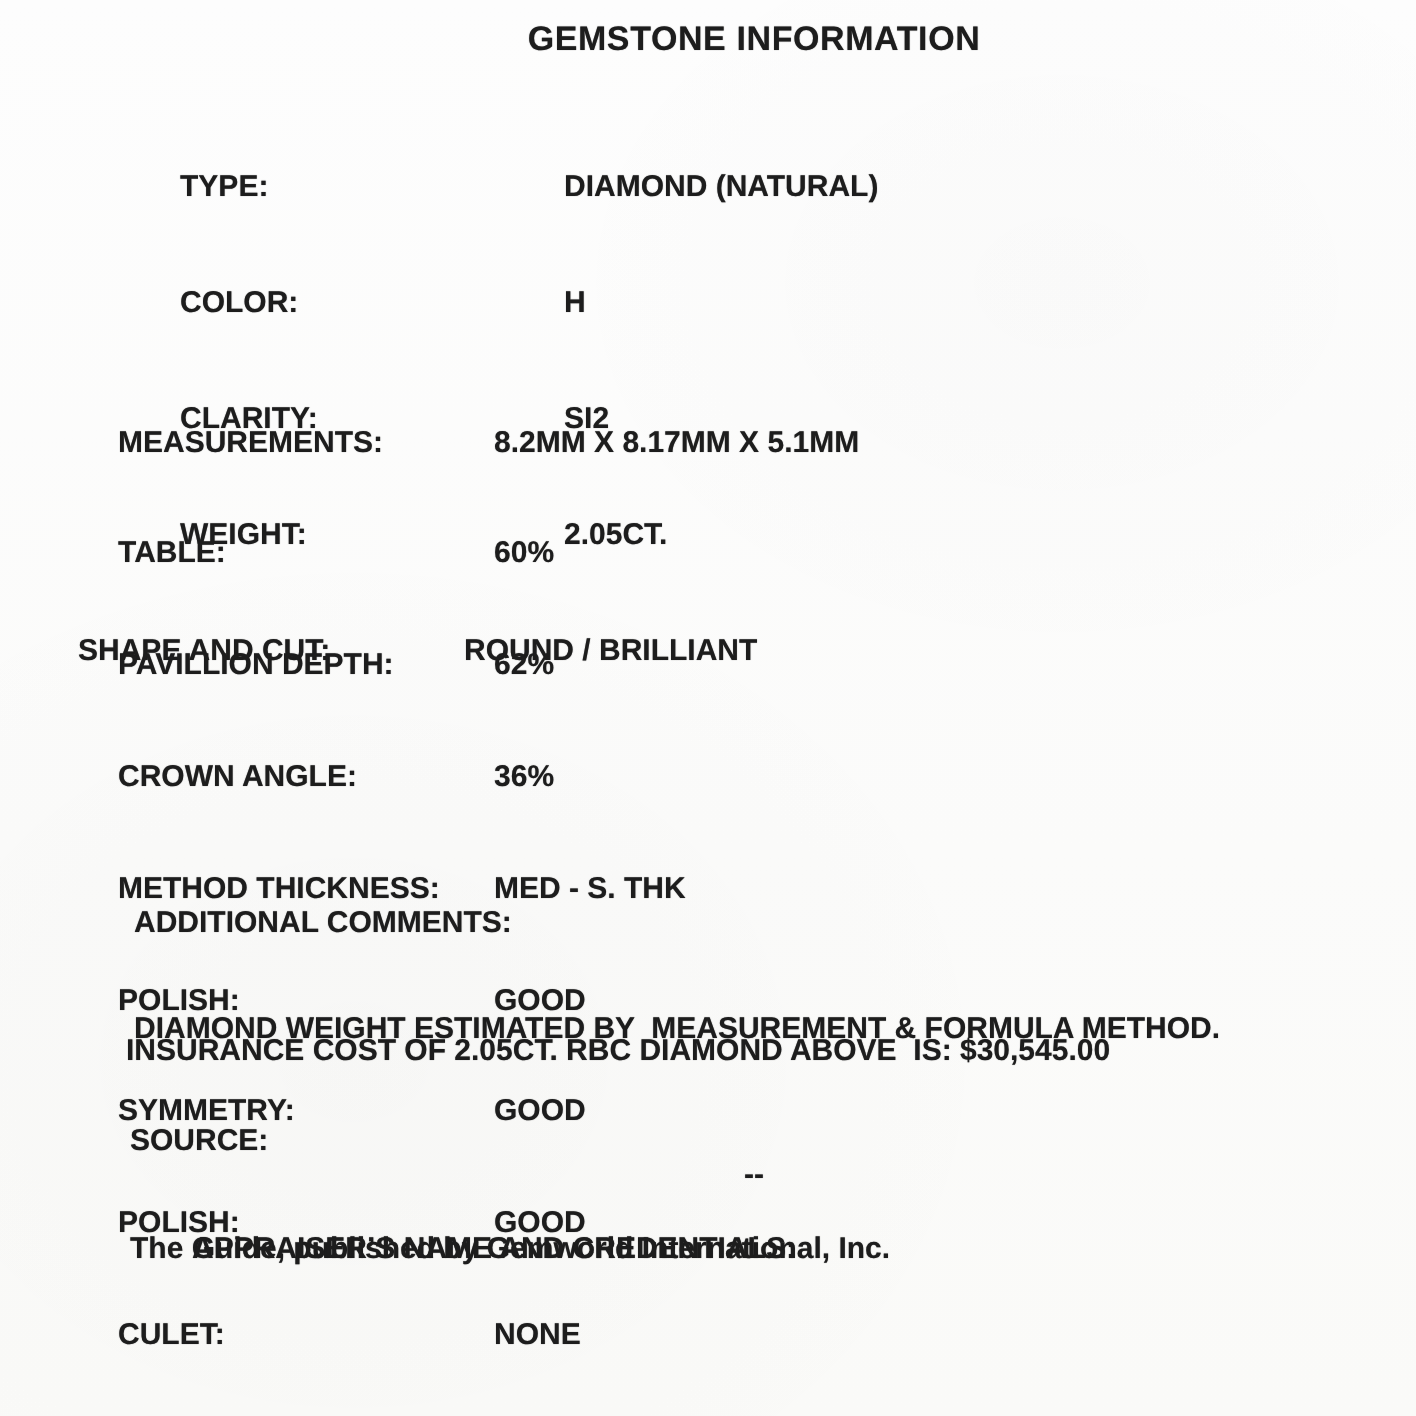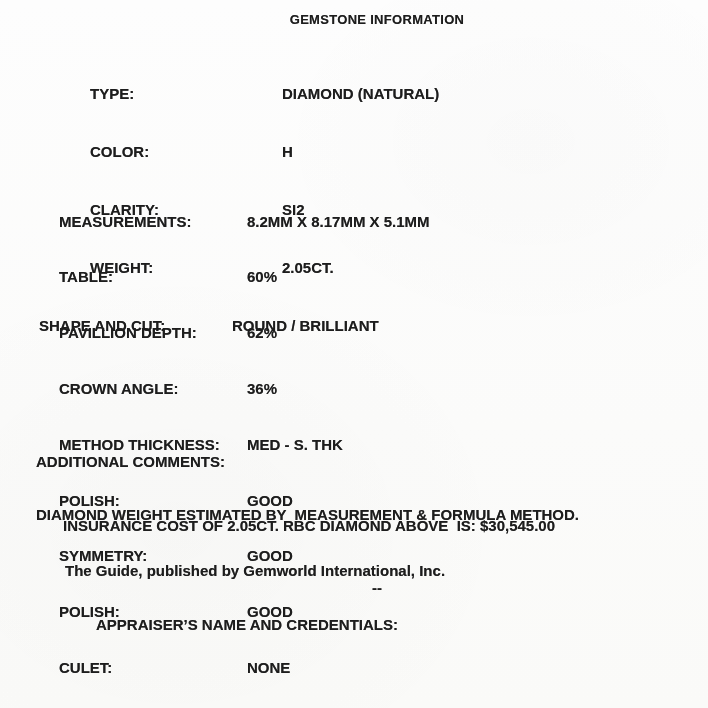--- a/index.html
+++ b/index.html
@@ -14,33 +14,33 @@
       linear-gradient(180deg, #fdfdfd 0%, #fbfbfa 60%, #fafaf8 100%);
     font-family: "Liberation Sans", sans-serif;
     font-weight: 700;
     font-size: 15px;
     color: #1d1d1d;
     text-shadow: 0 0 0.5px rgba(30,30,30,0.6);
   }
   .sec { position: absolute; left: 0; right: 0; }
   .center-zone { left: 47px; width: 660px; text-align: center; }
 
-  .title { top: 10px; font-size: 13px; letter-spacing: 0.3px; line-height: 20px; }
+  .title { top: 10px; font-size: 17px; letter-spacing: 0.3px; line-height: 20px; }
 
   .summary { top: 65px; }
   .summary .row { padding-left: 65px; line-height: 19.3px; white-space: pre; }
   .summary .row .lbl { display: inline-block; width: 192px; }
   .summary .row-shape { padding-left: 14px; }
   .summary .row-shape .lbl { width: 193px; }
 
   .details { top: 194px; }
   .details .row { padding-left: 34px; line-height: 18.6px; white-space: pre; }
   .details .row .lbl { display: inline-block; width: 188px; }
 
-  .comments { top: 418px; padding-left: 36px; line-height: 17.5px; white-space: pre; }
+  .comments { top: 418px; padding-left: 67px; line-height: 17.5px; white-space: pre; }
   .insurance { top: 489px; padding-left: 63px; line-height: 18px; white-space: pre; margin-top: 28px; }
   .source { top: 526px; padding-left: 65px; line-height: 18px; white-space: pre; }
   .source .it { }
   .dash { top: 580px; line-height: 15px; }
   .appraiser { top: 616px; padding-left: 64px; line-height: 18px; white-space: pre; margin-left: 32px; }
 </style>
 </head>
 <body>
 
 <div class="page">
@@ -99,20 +99,21 @@
   </div>
 
   <div class="sec comments">
     <div>ADDITIONAL COMMENTS:</div>
     <div>DIAMOND WEIGHT ESTIMATED BY  MEASUREMENT &amp; FORMULA METHOD.</div>
   </div>
 
   <div class="sec insurance">INSURANCE COST OF 2.05CT. RBC DIAMOND ABOVE  IS: $30,545.00</div>
 
   <div class="sec source">
+    <div>SOURCE:</div>
     <div><span class="it">The Guide</span><span>, published by Gemworld International, Inc.</span></div>
   </div>
 
   <div class="sec dash center-zone">--</div>
 
   <div class="sec appraiser">APPRAISER’S NAME AND CREDENTIALS:</div>
 
 </div>
 
 </body></html>

